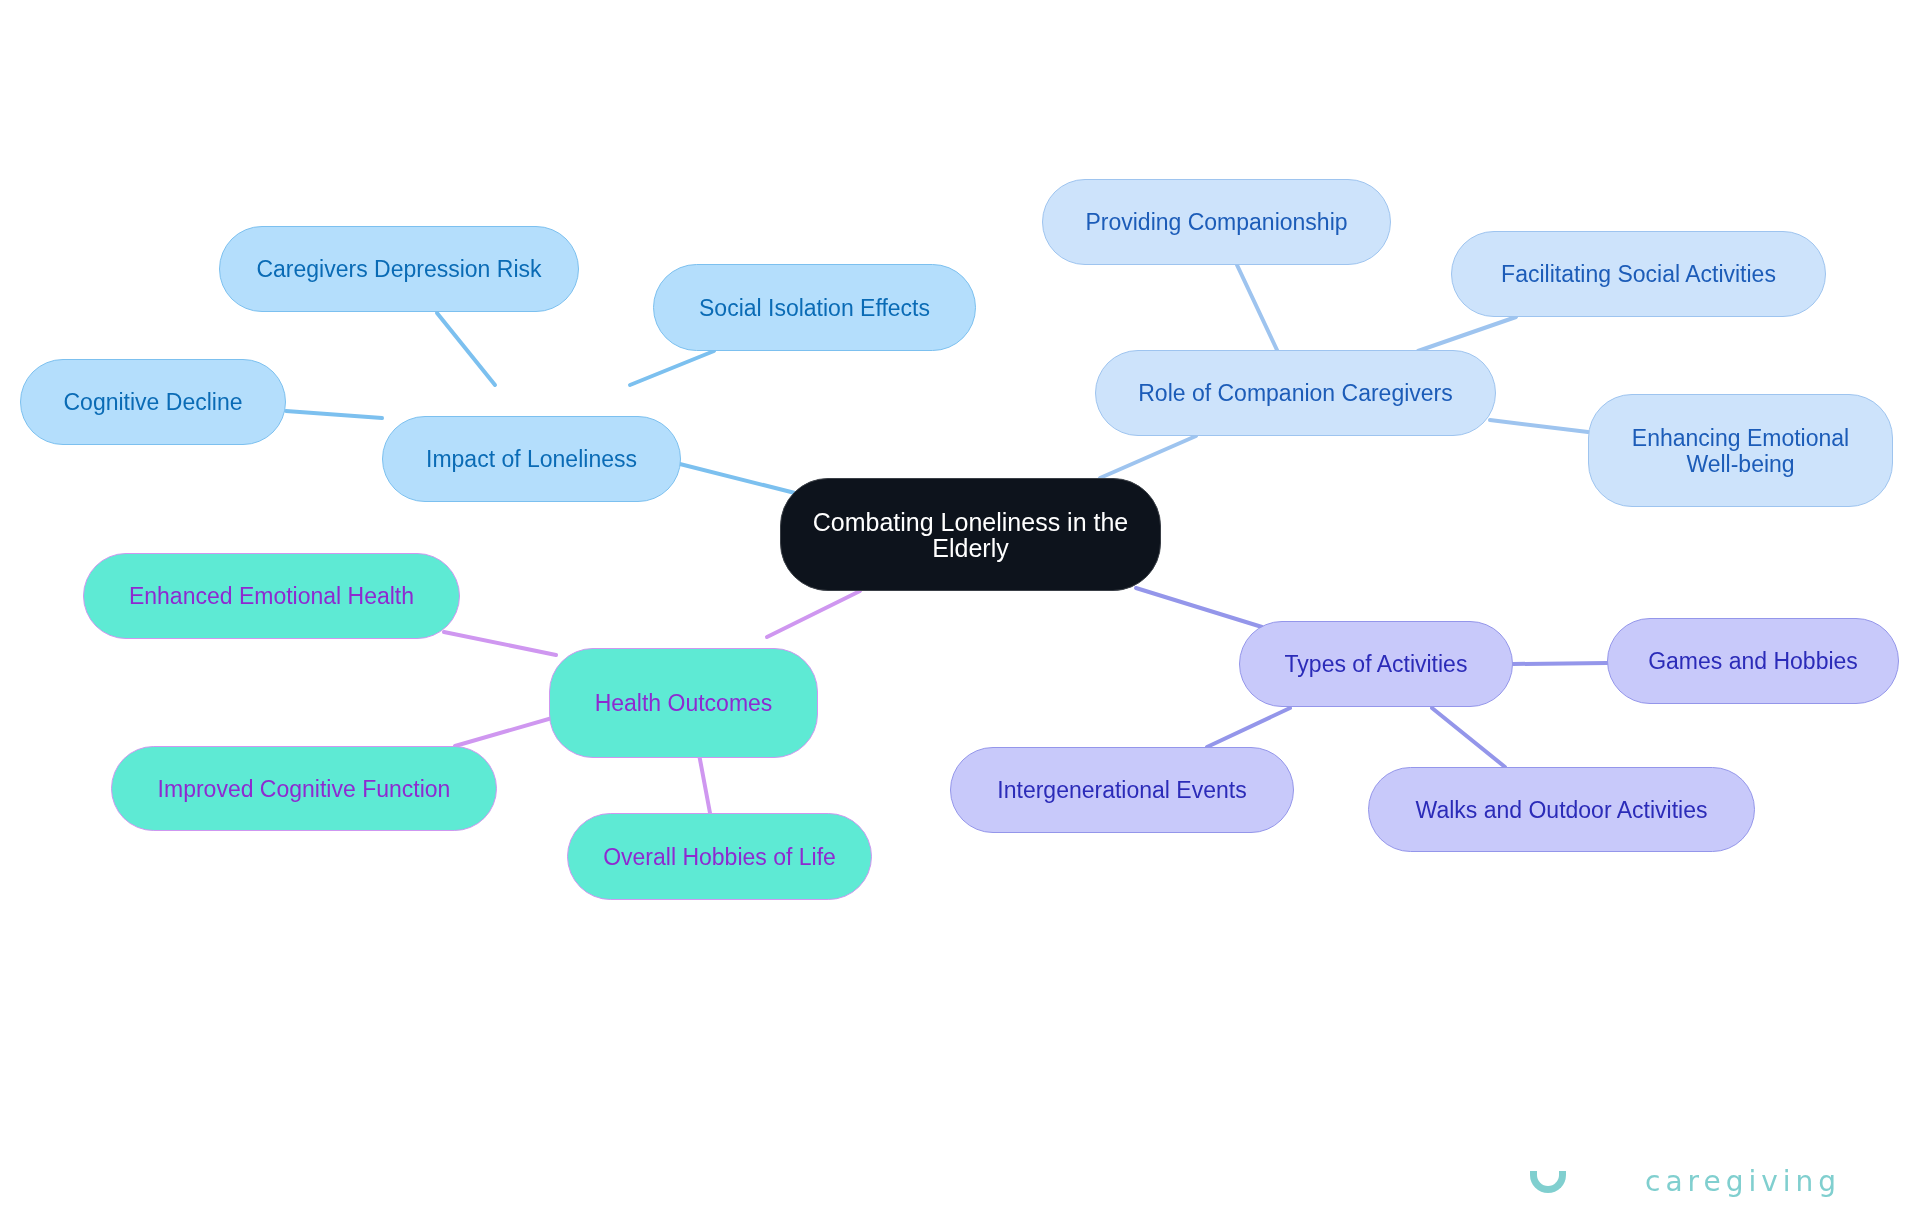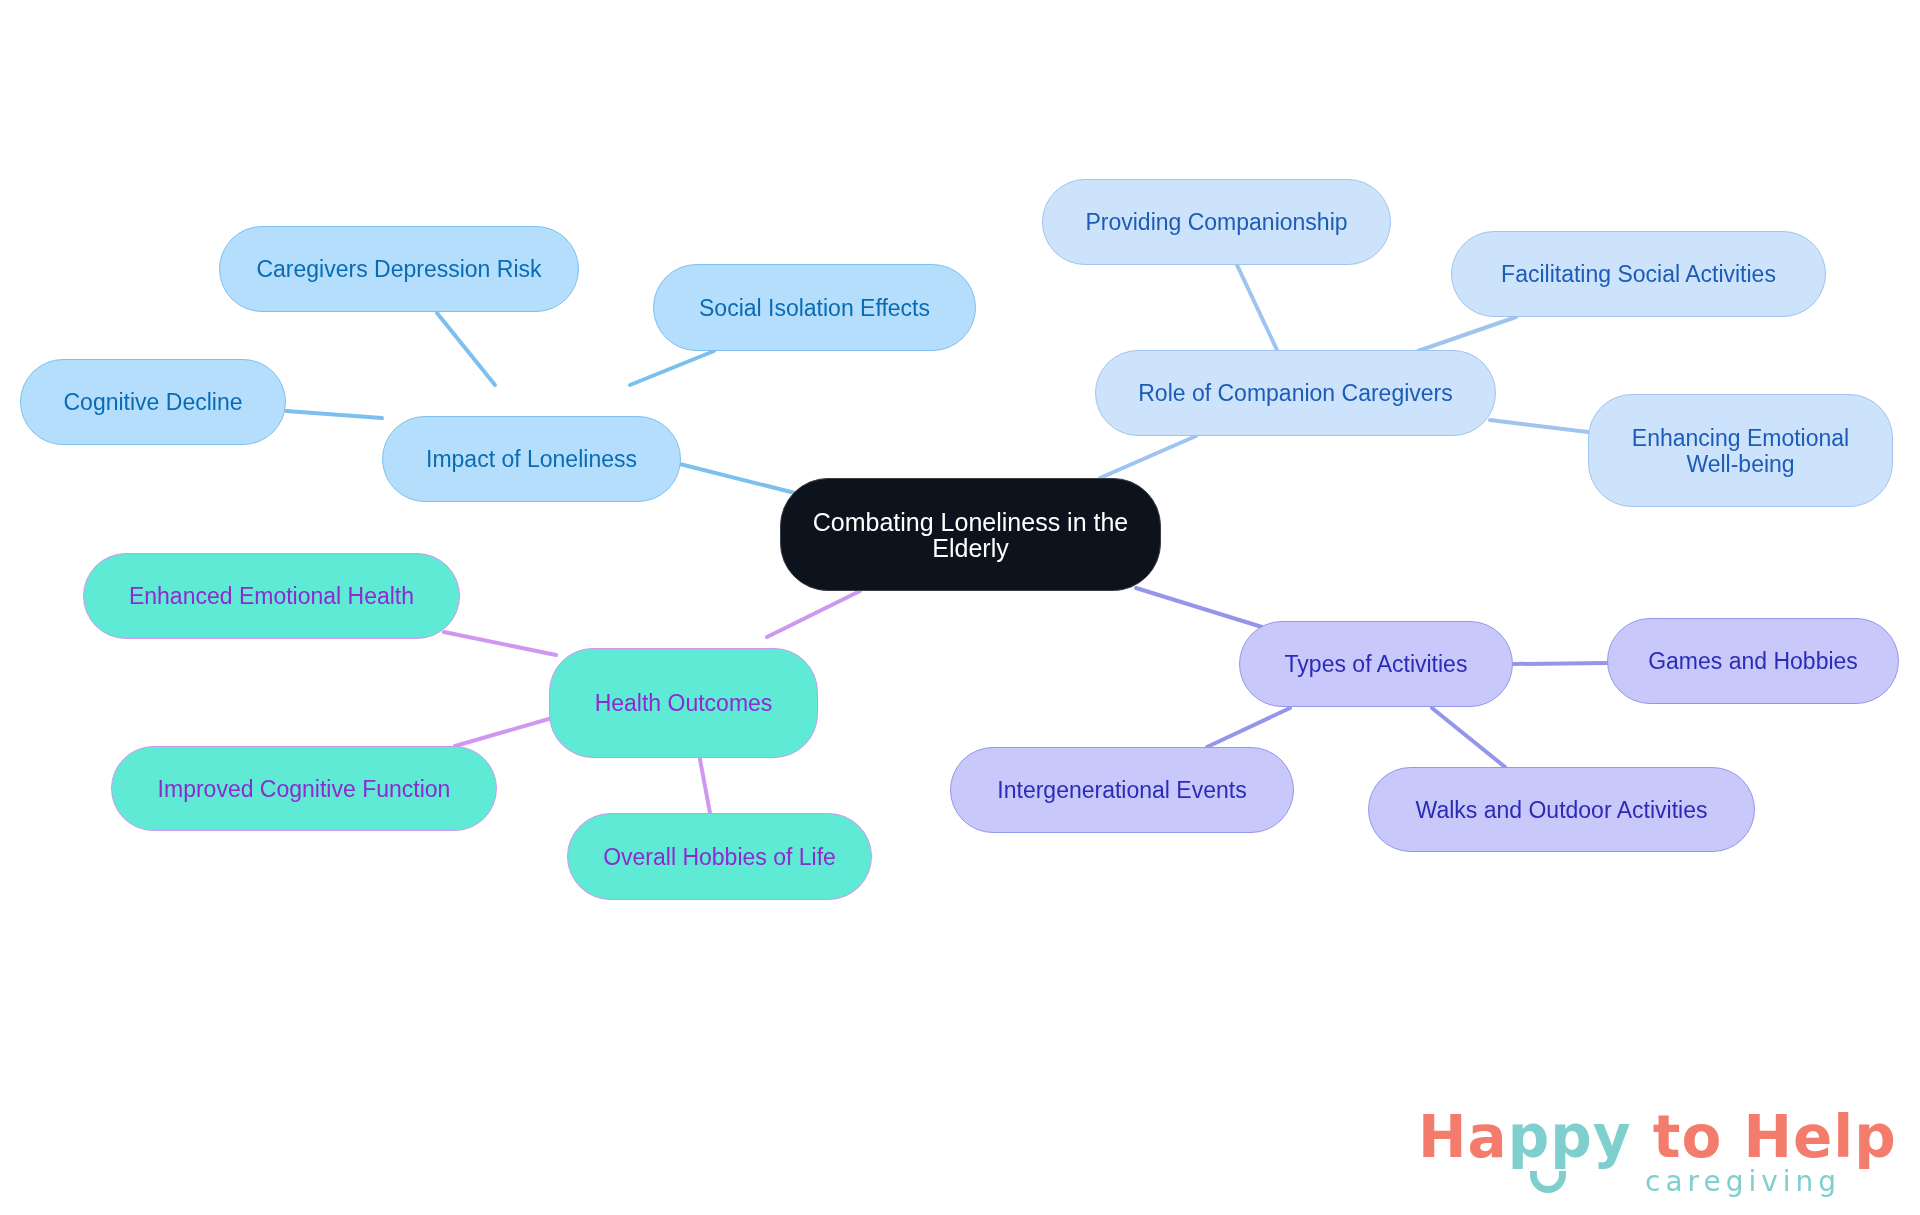--- a/index.html
+++ b/index.html
@@ -109,18 +109,15 @@
   <span>Enhanced Emotional Health</span>
 </div>
 <div class="node c-purple" style="left:111px; top:746px; width:386px; height:85px;">
   <span>Improved Cognitive Function</span>
 </div>
 <div class="node c-purple" style="left:567px; top:813px; width:305px; height:87px;">
   <span>Overall Hobbies of Life</span>
 </div>
 
 <div class="logo">
-  <div class="logo-main">
-    <span class="coral">Ha</span><span class="teal">ppy</span><span class="coral" style="white-space:pre;"> to Help</span>
-  </div>
   <div class="smile"></div>
   <div class="logo-sub">caregiving</div>
 </div>
 
 </body></html>

